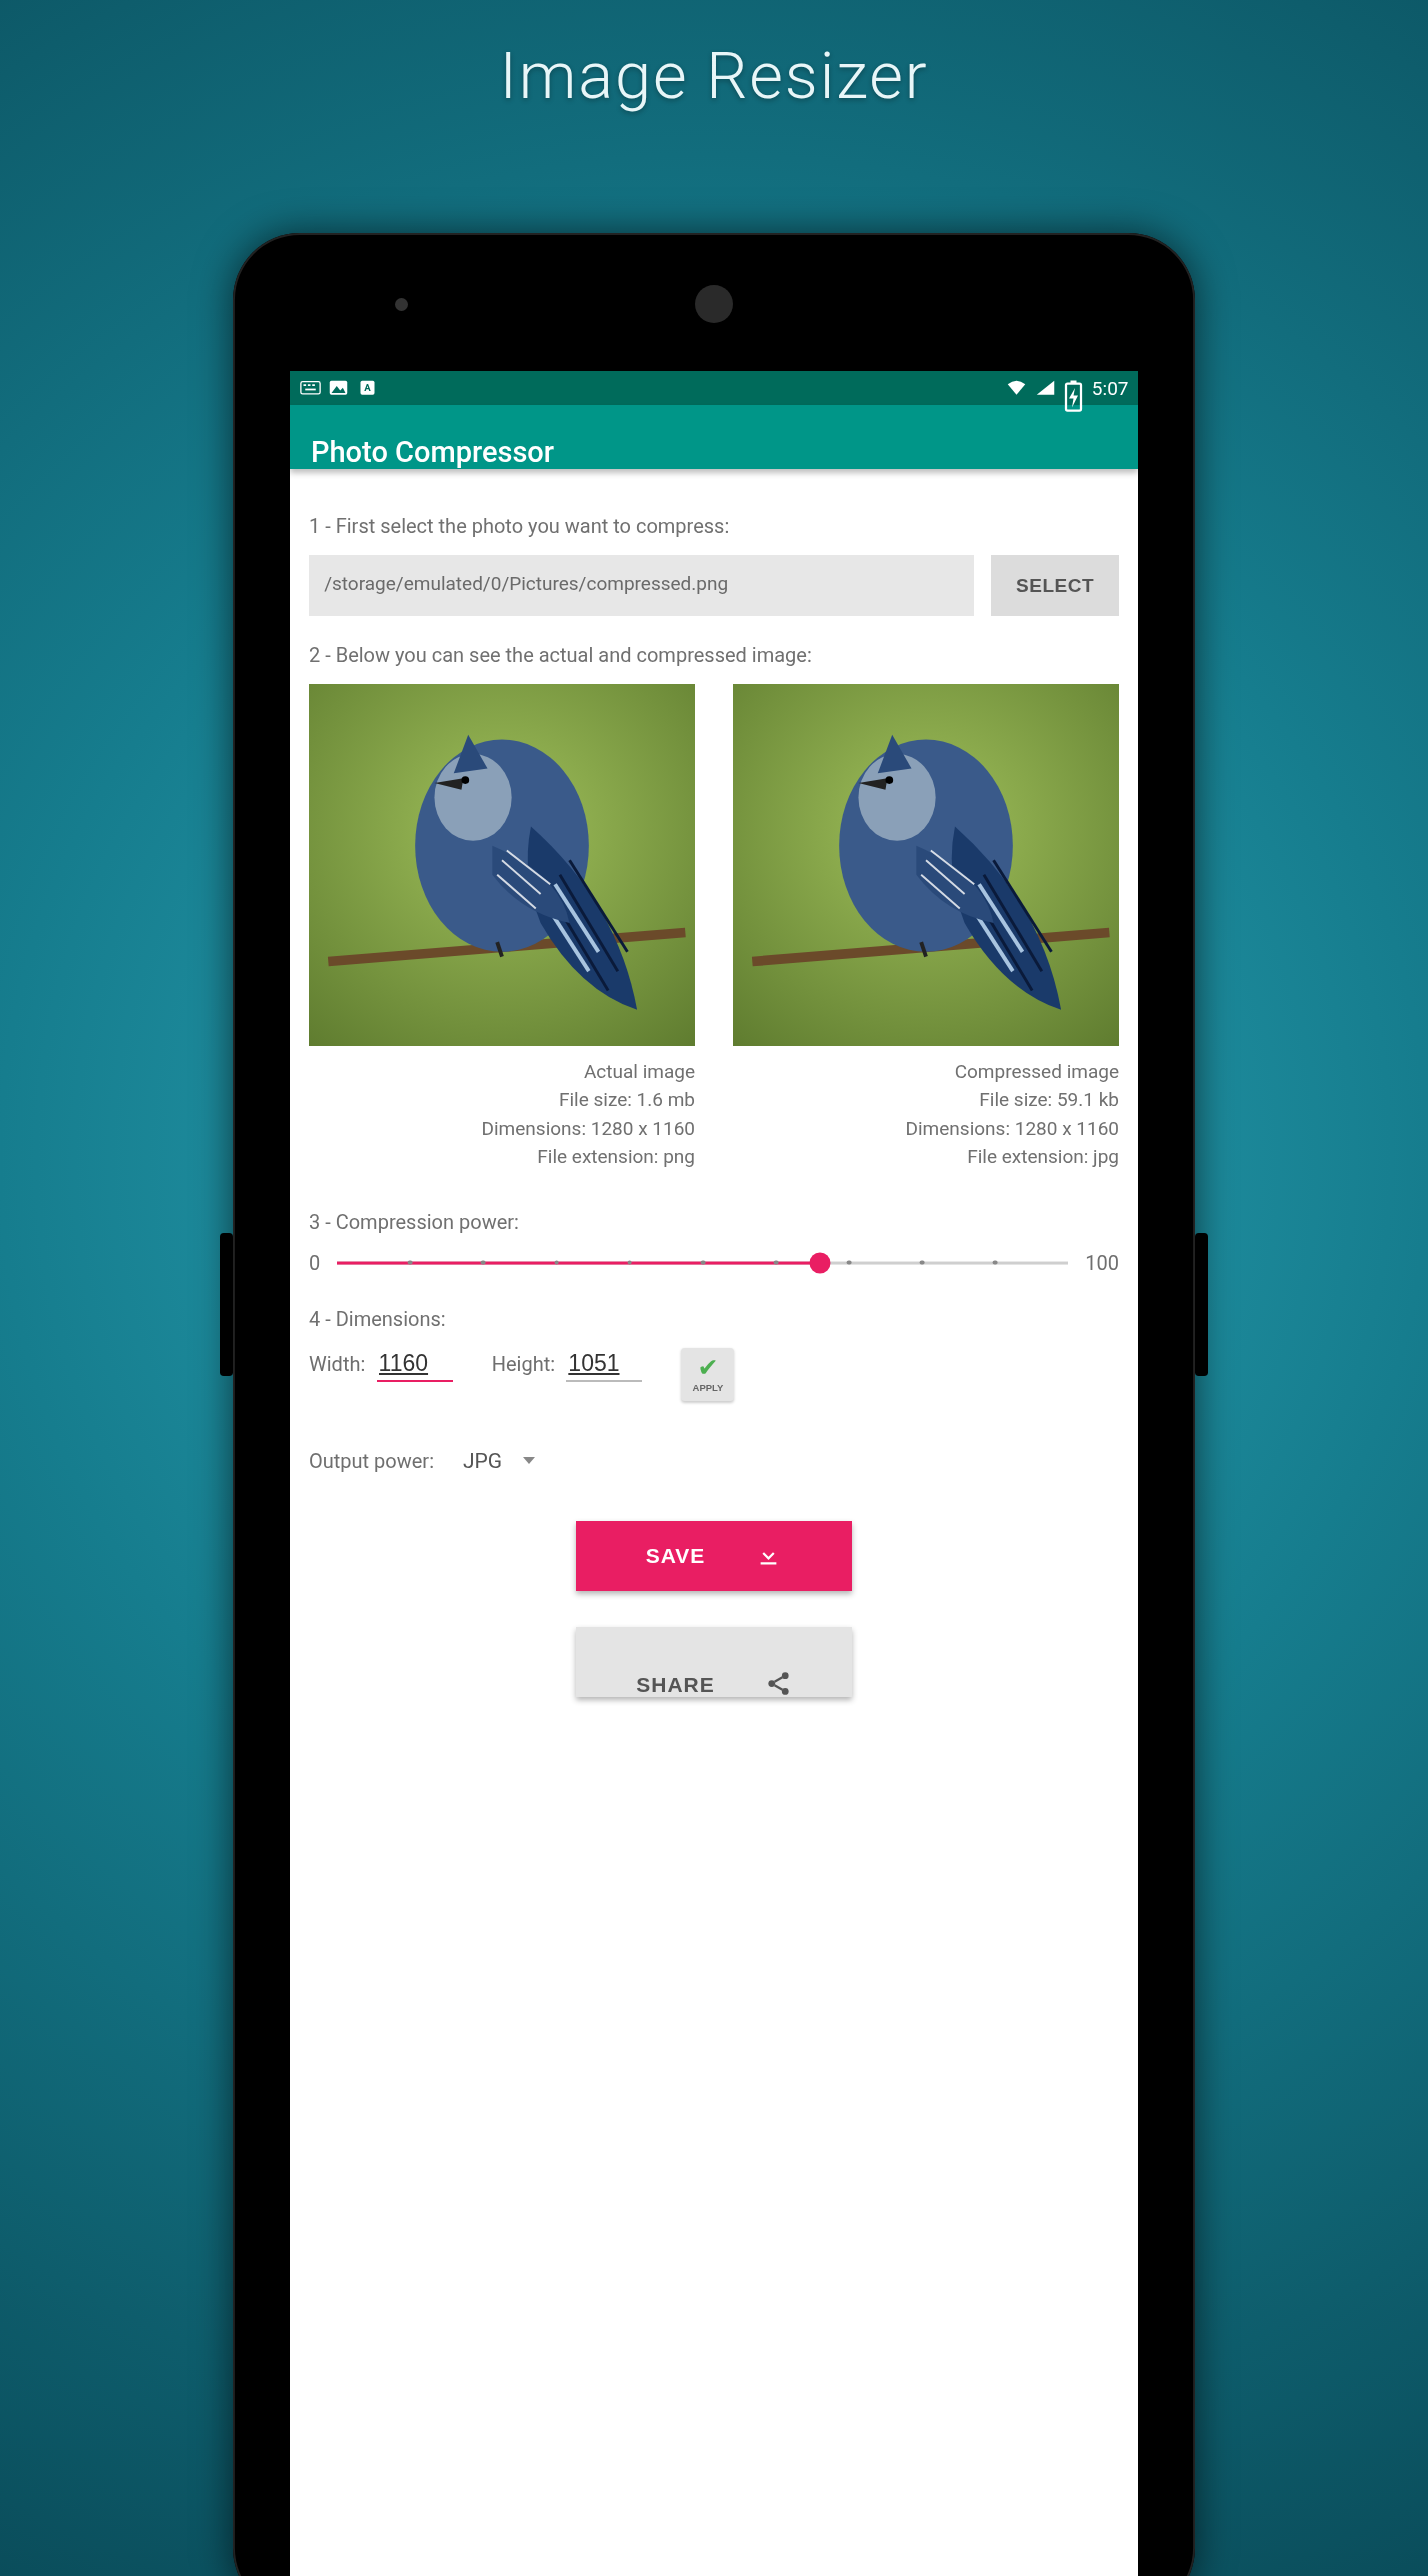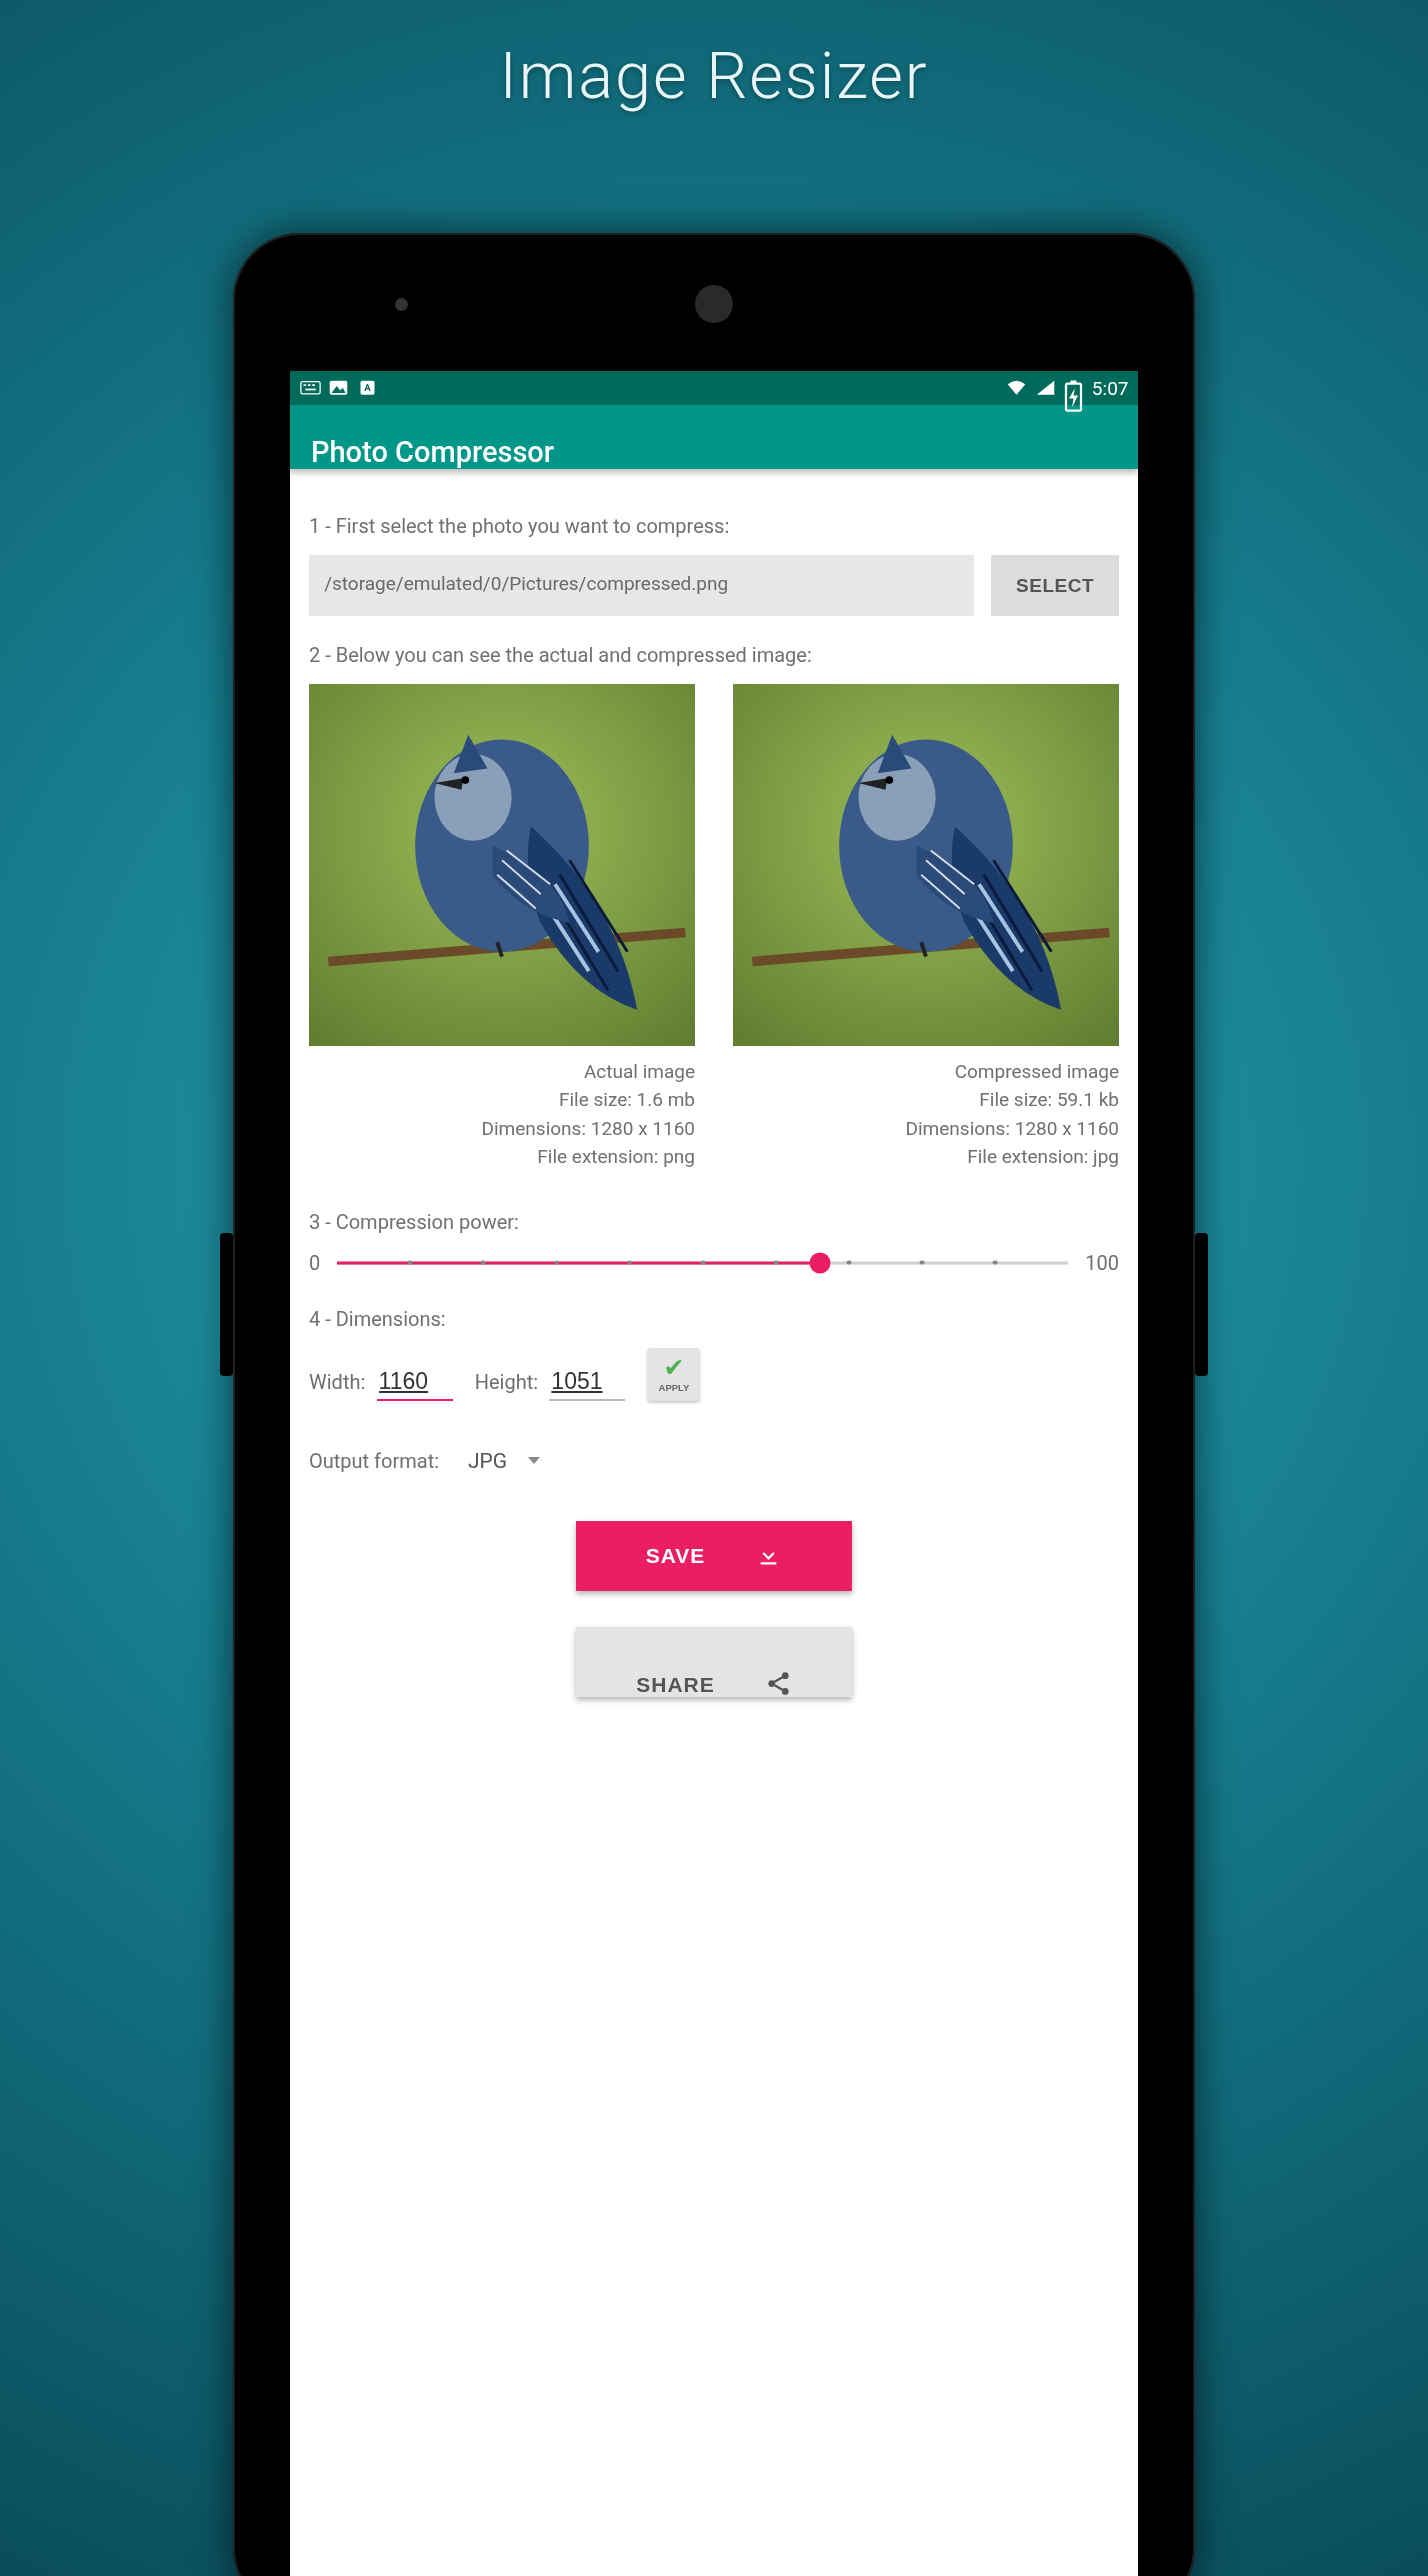--- a/index.html
+++ b/index.html
@@ -160,21 +160,21 @@
     transform: translate(-50%,-50%);
   }
   .slider-tick {
     position: absolute;
     top: 50%;
     width: 4.8px; height: 4.8px;
     background: #888;
     border-radius: 50%;
     transform: translate(-50%,-50%);
   }
-  .dims-row { display: flex; align-items: flex-end; gap: 22px; margin: 15.2px 0 48px; }
+  .dims-row { display: flex; align-items: flex-start; gap: 39px; margin: 15.2px 0 48px; }
   .dim-group { display: flex; align-items: baseline; gap: 11.4px; }
   .dim-input {
     border: none;
     border-bottom: 2.9px solid #e91e63;
     font-size: 23px;
     color: #333;
     width: 76px;
     padding: 1.9px 1.9px 3.8px;
     background: transparent;
     text-decoration: underline;
@@ -413,21 +413,21 @@
           <span>Height:</span>
           <input class="dim-input inactive" value="1051" style="">
         </div>
         <button class="apply-btn">
           <span class="tick">✔</span>
           <span class="lbl">APPLY</span>
         </button>
       </div>
 
       <div class="format-row">
-        <span>Output format:</span>
+        <span>Output power:</span>
         <div class="dropdown">
           <span>JPG</span>
           <span class="caret"></span>
         </div>
       </div>
 
       <button class="big-btn save">
         <span>SAVE</span>
         <svg viewBox="0 0 24 24">
             <path fill="#fff" d="M12 3v10l4-4 1.4 1.4L12 16 6.6 10.4 8 9l4 4V3h0zM5 18h14v2H5z"></path>

